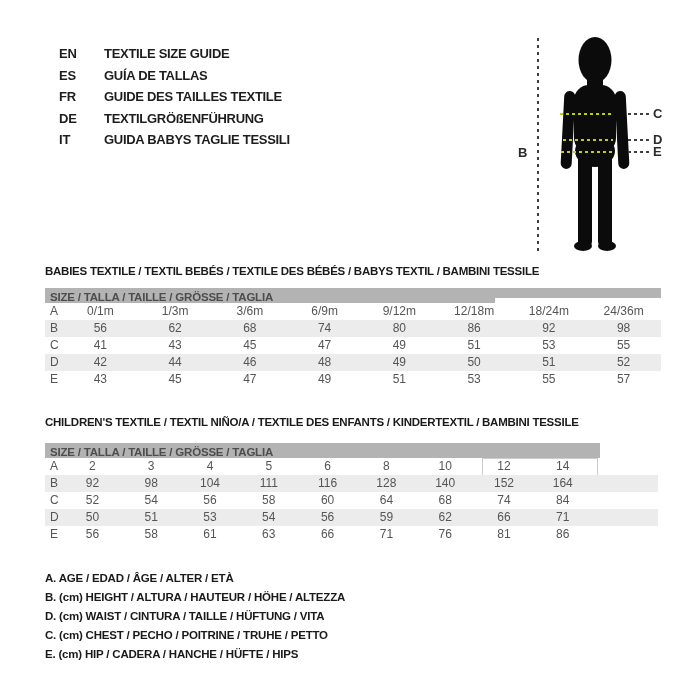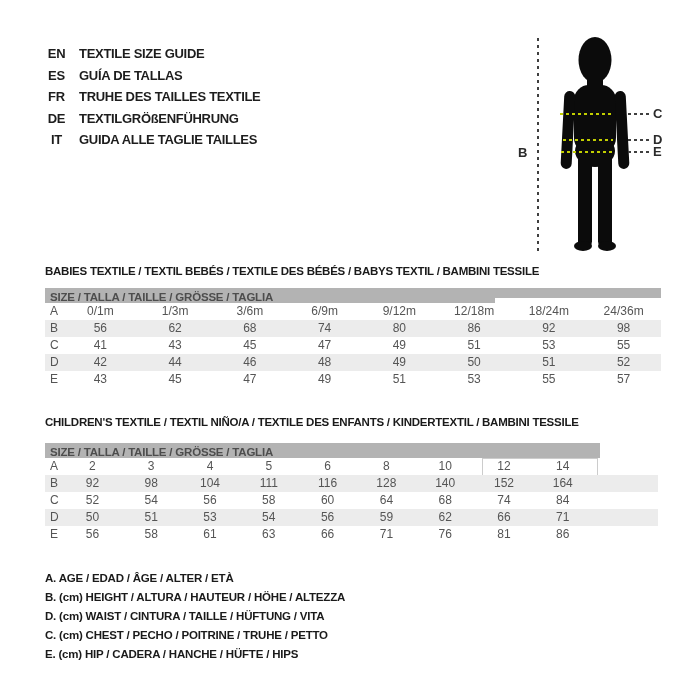--- a/index.html
+++ b/index.html
@@ -1,21 +1,21 @@
 <!DOCTYPE html>
 <html><head>
 <meta charset="utf-8">
 <style>
   html,body{margin:0;padding:0;background:#fff;}
   #canvas{
     position:relative;width:700px;height:700px;background:#ffffff;overflow:hidden;
     font-family:"Liberation Sans",sans-serif;color:#1d1d1d;
   }
   
-  #lang-list{position:absolute;left:34px;top:43px;text-align:center;}
+  #lang-list{position:absolute;left:59px;top:43px;}
   .lang-row{display:flex;height:21.5px;align-items:center;}
   .lang-code{width:45px;font-weight:bold;font-size:13px;letter-spacing:-0.2px;color:#1d1d1d;}
   .lang-title{font-weight:bold;font-size:13px;letter-spacing:-0.3px;color:#1d1d1d;white-space:nowrap;}
   
   #figure-area{position:absolute;left:500px;top:25px;width:200px;height:240px;}
   #silhouette{position:absolute;left:50px;top:8px;}
   .dotline-v{position:absolute;width:2px;background:repeating-linear-gradient(180deg,#3f3f3f 0 3px,transparent 3px 7px);}
   .dotline-h{position:absolute;height:2px;}
   .dot-yellow{background:repeating-linear-gradient(90deg,#c2cf00 0 3px,transparent 3px 6px);}
   .dot-dark{background:repeating-linear-gradient(90deg,#3f3f3f 0 3px,transparent 3px 6px);}
@@ -47,29 +47,29 @@
       <div class="lang-row">
         <span class="lang-code">EN</span>
         <span class="lang-title">TEXTILE SIZE GUIDE</span>
       </div>
       <div class="lang-row">
         <span class="lang-code">ES</span>
         <span class="lang-title">GUÍA DE TALLAS</span>
       </div>
       <div class="lang-row">
         <span class="lang-code">FR</span>
-        <span class="lang-title">TRUHE DES TAILLES TEXTILE</span>
+        <span class="lang-title">GUIDE DES TAILLES TEXTILE</span>
       </div>
       <div class="lang-row">
         <span class="lang-code">DE</span>
         <span class="lang-title">TEXTILGRÖßENFÜHRUNG</span>
       </div>
       <div class="lang-row">
         <span class="lang-code">IT</span>
-        <span class="lang-title">GUIDA ALLE TAGLIE TAILLES</span>
+        <span class="lang-title">GUIDA BABYS TAGLIE TESSILI</span>
       </div>
     </div>
 
   <div id="figure-area">
 
     <svg id="silhouette" viewBox="0 0 90 222" width="90" height="222" xmlns="http://www.w3.org/2000/svg">
       <g fill="#0b0b0b">
         <ellipse cx="45" cy="27" rx="16.5" ry="23"></ellipse>
         <rect x="37" y="42" width="16" height="16"></rect>
         <rect x="24" y="52" width="42" height="68" rx="15"></rect>

